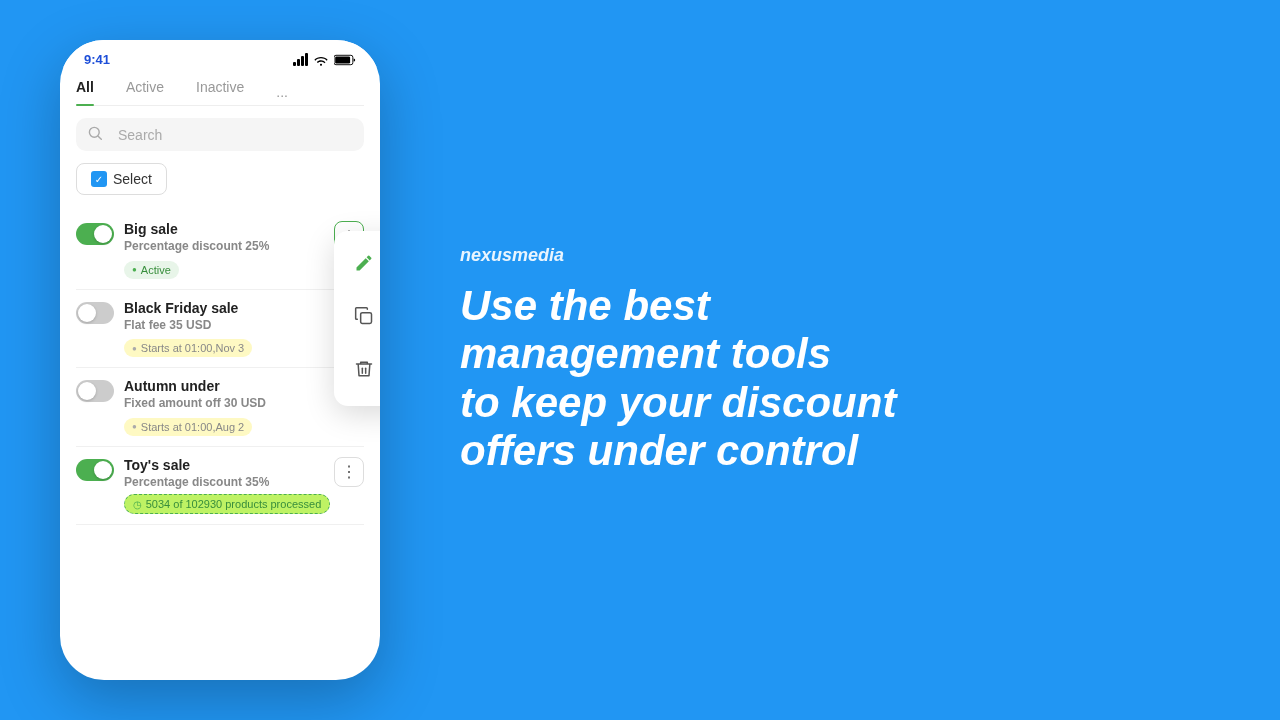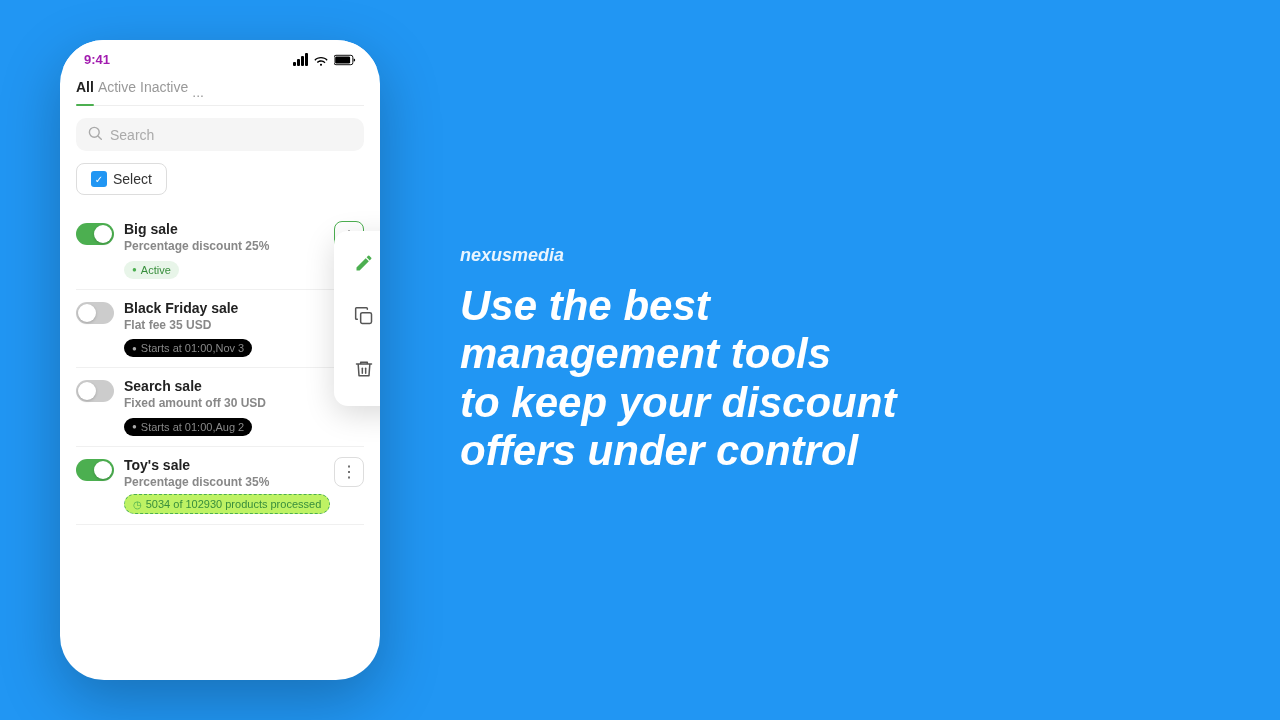--- a/index.html
+++ b/index.html
@@ -39,38 +39,38 @@
       background: #fff;
       padding: 12px 24px 0;
       display: flex;
       justify-content: space-between;
       align-items: center;
     }
 
     .phone-time {
       font-size: 13px;
       font-weight: 600;
-      color: #a21caf;
+      color: #1d4ed8;
     }
 
     .phone-status-icons {
       display: flex;
       align-items: center;
       gap: 5px;
     }
 
     .phone-content {
       padding: 0 16px;
     }
 
     
     .tabs {
       display: flex;
       align-items: center;
-      gap: 4px;
+      gap: 32px;
       padding: 12px 0 0;
       border-bottom: 1px solid #eee;
       margin-bottom: 12px;
     }
 
     .tab {
       font-size: 14px;
       color: #999;
       padding-bottom: 10px;
       cursor: pointer;
@@ -100,21 +100,21 @@
     }
 
     
     .search-bar {
       display: flex;
       align-items: center;
       background: #f5f5f5;
       border-radius: 10px;
       padding: 8px 12px;
       margin-bottom: 12px;
-      gap: 8px;
+      gap: 16px;
     }
 
     .search-icon-wrap {
       color: #aaa;
       font-size: 14px;
     }
 
     .search-input-display {
       font-size: 14px;
       color: #aaa;
@@ -227,21 +227,21 @@
       color: #388E3C;
     }
 
     .badge.active::before {
       content: '●';
       color: #4CAF50;
       font-size: 8px;
     }
 
     .badge.scheduled {
-      background: #000000;
+      background: #fef9c3;
       color: #888;
     }
 
     .badge.scheduled::before {
       content: '●';
       color: #aaa;
       font-size: 8px;
     }
 
     .badge.processing {
@@ -453,21 +453,21 @@
           <div class="item-desc">Flat fee 35 USD</div>
           <span class="badge scheduled">Starts at 01:00,Nov 3</span>
         </div>
       </div>
 
       <div class="discount-item">
         <div class="toggle-wrap">
           <div class="toggle off"></div>
         </div>
         <div class="item-info">
-          <div class="item-name">Search sale</div>
+          <div class="item-name">Autumn under</div>
           <div class="item-desc">Fixed amount off 30 USD</div>
           <span class="badge scheduled">Starts at 01:00,Aug 2</span>
         </div>
       </div>
 
       <div class="discount-item">
         <div class="toggle-wrap">
           <div class="toggle on"></div>
         </div>
         <div class="item-info">

